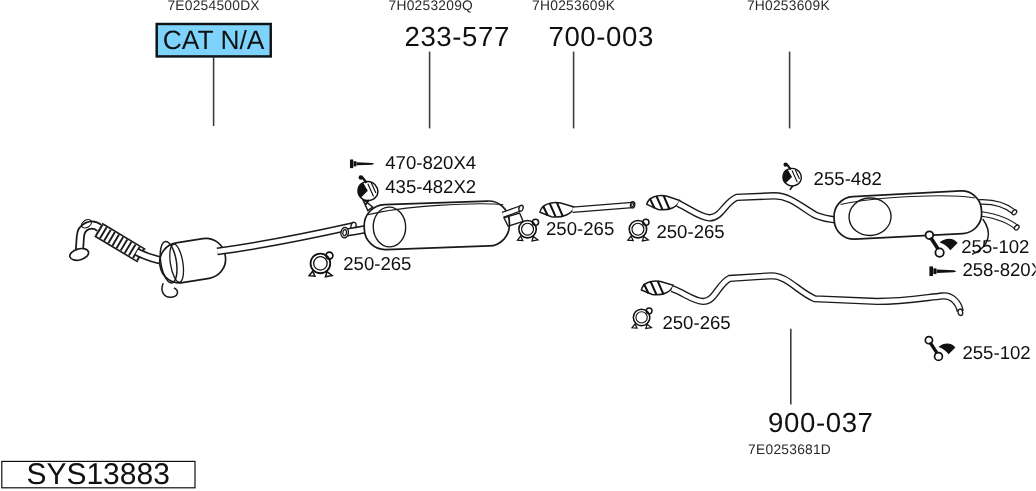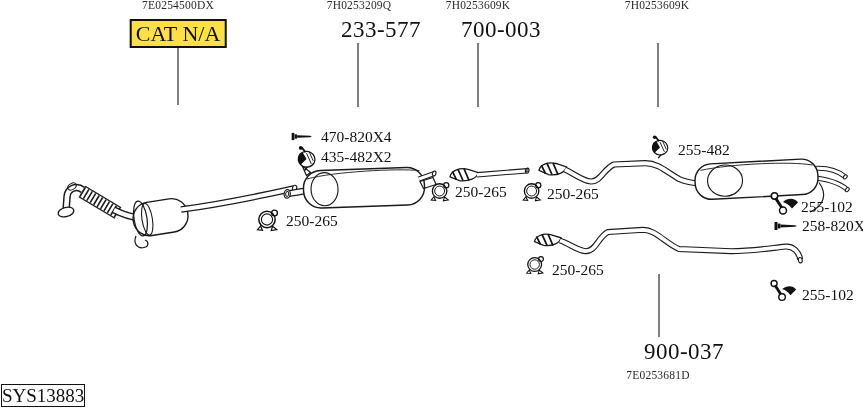--- a/index.html
+++ b/index.html
@@ -2,39 +2,39 @@
 <html><head>
 <meta charset="utf-8">
 <style>
   html,body{margin:0;padding:0;}
   body{
     width:863px;height:409px;position:relative;overflow:hidden;
     background:#ffffff;
     font-family:"Liberation Sans", sans-serif;
     color:#111;
   }
-  .stage{position:absolute;left:0;top:0;width:863px;height:409px;font-family:Liberation Serif, serif;}
+  .stage{position:absolute;left:0;top:0;width:863px;height:409px;}
   svg.draw{position:absolute;left:0;top:0;}
   
   .ref{
     position:absolute;font-size:11.5px;letter-spacing:.2px;color:#2a2a2a;
     transform:translateX(-50%);white-space:nowrap;
   }
   .big{
     position:absolute;font-size:23px;color:#101010;
     transform:translateX(-50%);white-space:nowrap;letter-spacing:.5px;margin-left:24px;
   }
   .catbox{
     position:absolute;transform:translateX(-50%);
     border:2px solid #111;padding:0 4px;font-size:22px;line-height:25px;
-    white-space:nowrap;background:#fde047;
+    white-space:nowrap;background:#7dd3fc;
   }
   .sysbox{
-    position:absolute;border:1.5px solid #111;padding:0 0;
-    font-size:19px;line-height:21px;white-space:nowrap;background:#fff;
+    position:absolute;border:1.5px solid #111;padding:0 20px;
+    font-size:25px;line-height:21px;white-space:nowrap;background:#fff;
   }
   .pn{position:absolute;font-size:15.5px;color:#101010;white-space:nowrap;}
   .ic{position:absolute;}
   .hidden-defs{position:absolute;width:0;height:0;overflow:hidden;}
   
   .po{fill:none;stroke:#1a1a1a;}
   .pi{fill:none;stroke:#ffffff;}
   .ln{fill:none;stroke:#1a1a1a;}
   .leader{stroke:#3a3a3a;stroke-width:1.3;}
 </style>

